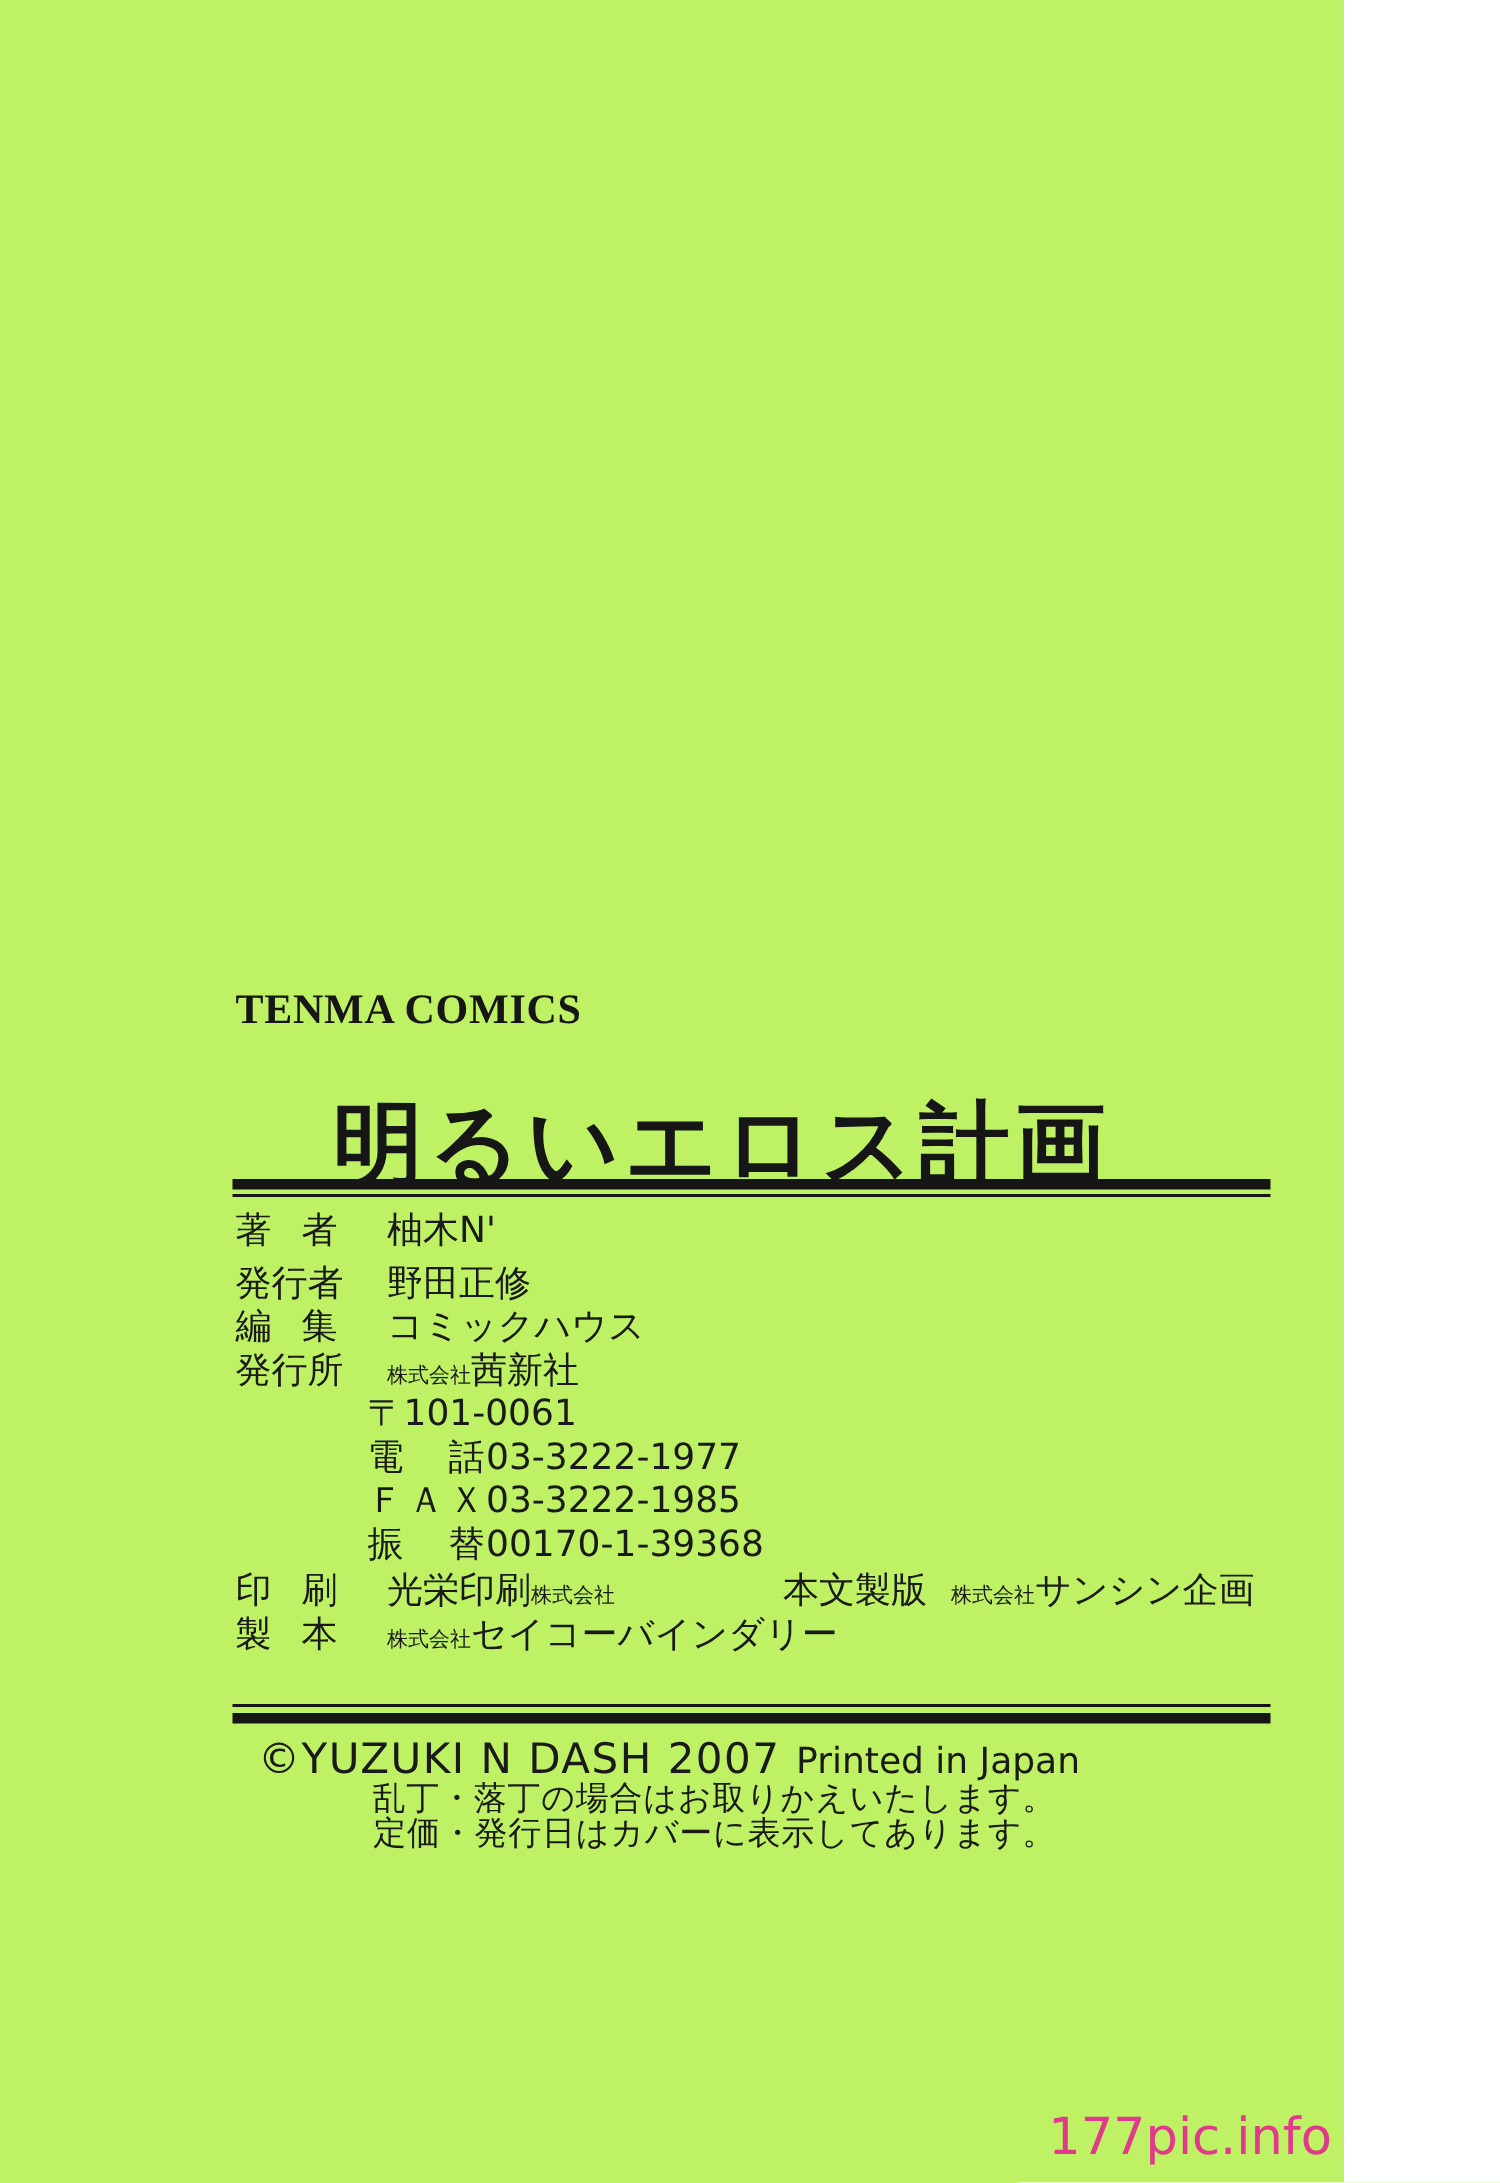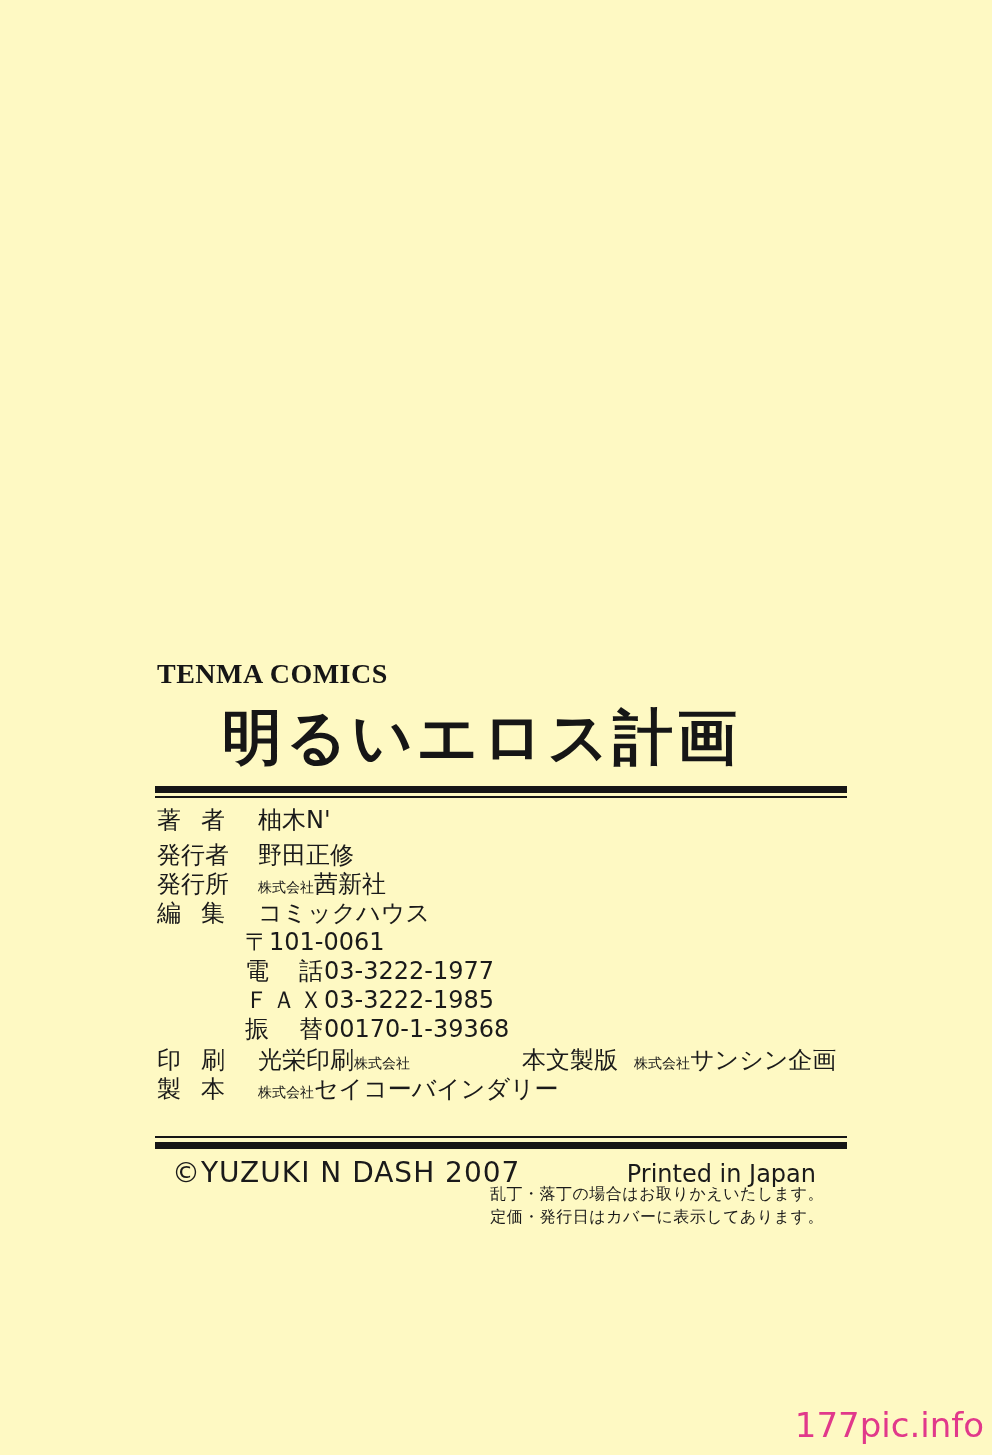--- a/index.html
+++ b/index.html
@@ -2,41 +2,41 @@
 <html><head>
 <meta charset="utf-8">
 <style>
   html, body {
     margin: 0;
     padding: 0;
     background: #ffffff;
   }
   .page {
     position: relative;
-    width: 992px;
+    width: 896px;
     height: 1455px;
-    background: #fef9c3;
+    background: #bef264;
     color: #111;
     font-family: "DejaVu Sans", "Liberation Sans", sans-serif;
     overflow: hidden;
   }
   .series {
     position: absolute;
     left: 157px;
     top: 658px;
     font-family: "Liberation Serif", "DejaVu Serif", serif;
     font-weight: bold;
     font-size: 28px;
     letter-spacing: 0.5px;
     color: #161616;
   }
   .title {
     position: absolute;
     left: 222px;
-    top: 703px;
+    top: 729px;
     margin: 0;
     font-size: 60px;
     font-weight: 900;
     letter-spacing: 4px;
     line-height: 1.15;
     color: #161616;
     white-space: nowrap;
   }
   .rule {
     position: absolute;
@@ -105,22 +105,22 @@
   .printed {
     position: absolute;
     right: 176px;
     top: 1160px;
     font-size: 24px;
     color: #1a1a1a;
     white-space: nowrap;
   }
   .note {
     position: absolute;
-    right: 168px;
-    font-size: 16px;
+    right: 192px;
+    font-size: 22px;
     letter-spacing: 0.5px;
     color: #1a1a1a;
     white-space: nowrap;
   }
   .note-1 { top: 1184px; }
   .note-2 { top: 1207px; }
 
   .watermark {
     position: absolute;
     right: 8px;
@@ -147,25 +147,25 @@
 
     <div class="row gap-after">
       <span class="lbl">著者</span><span>柚木N'</span>
     </div>
 
     <div class="row">
       <span class="lbl">発行者</span><span>野田正修</span>
     </div>
 
     <div class="row">
+      <span class="lbl">編集</span><span>コミックハウス</span>
+    </div>
+
+    <div class="row">
       <span class="lbl">発行所</span><span class="small">株式会社</span><span>茜新社</span>
-    </div>
-
-    <div class="row">
-      <span class="lbl">編集</span><span>コミックハウス</span>
     </div>
 
     <div class="row indent">
       <span>〒101-0061</span>
     </div>
 
 
     <div class="row indent">
       <span class="sublbl">電話</span><span>03-3222-1977</span>
     </div>

